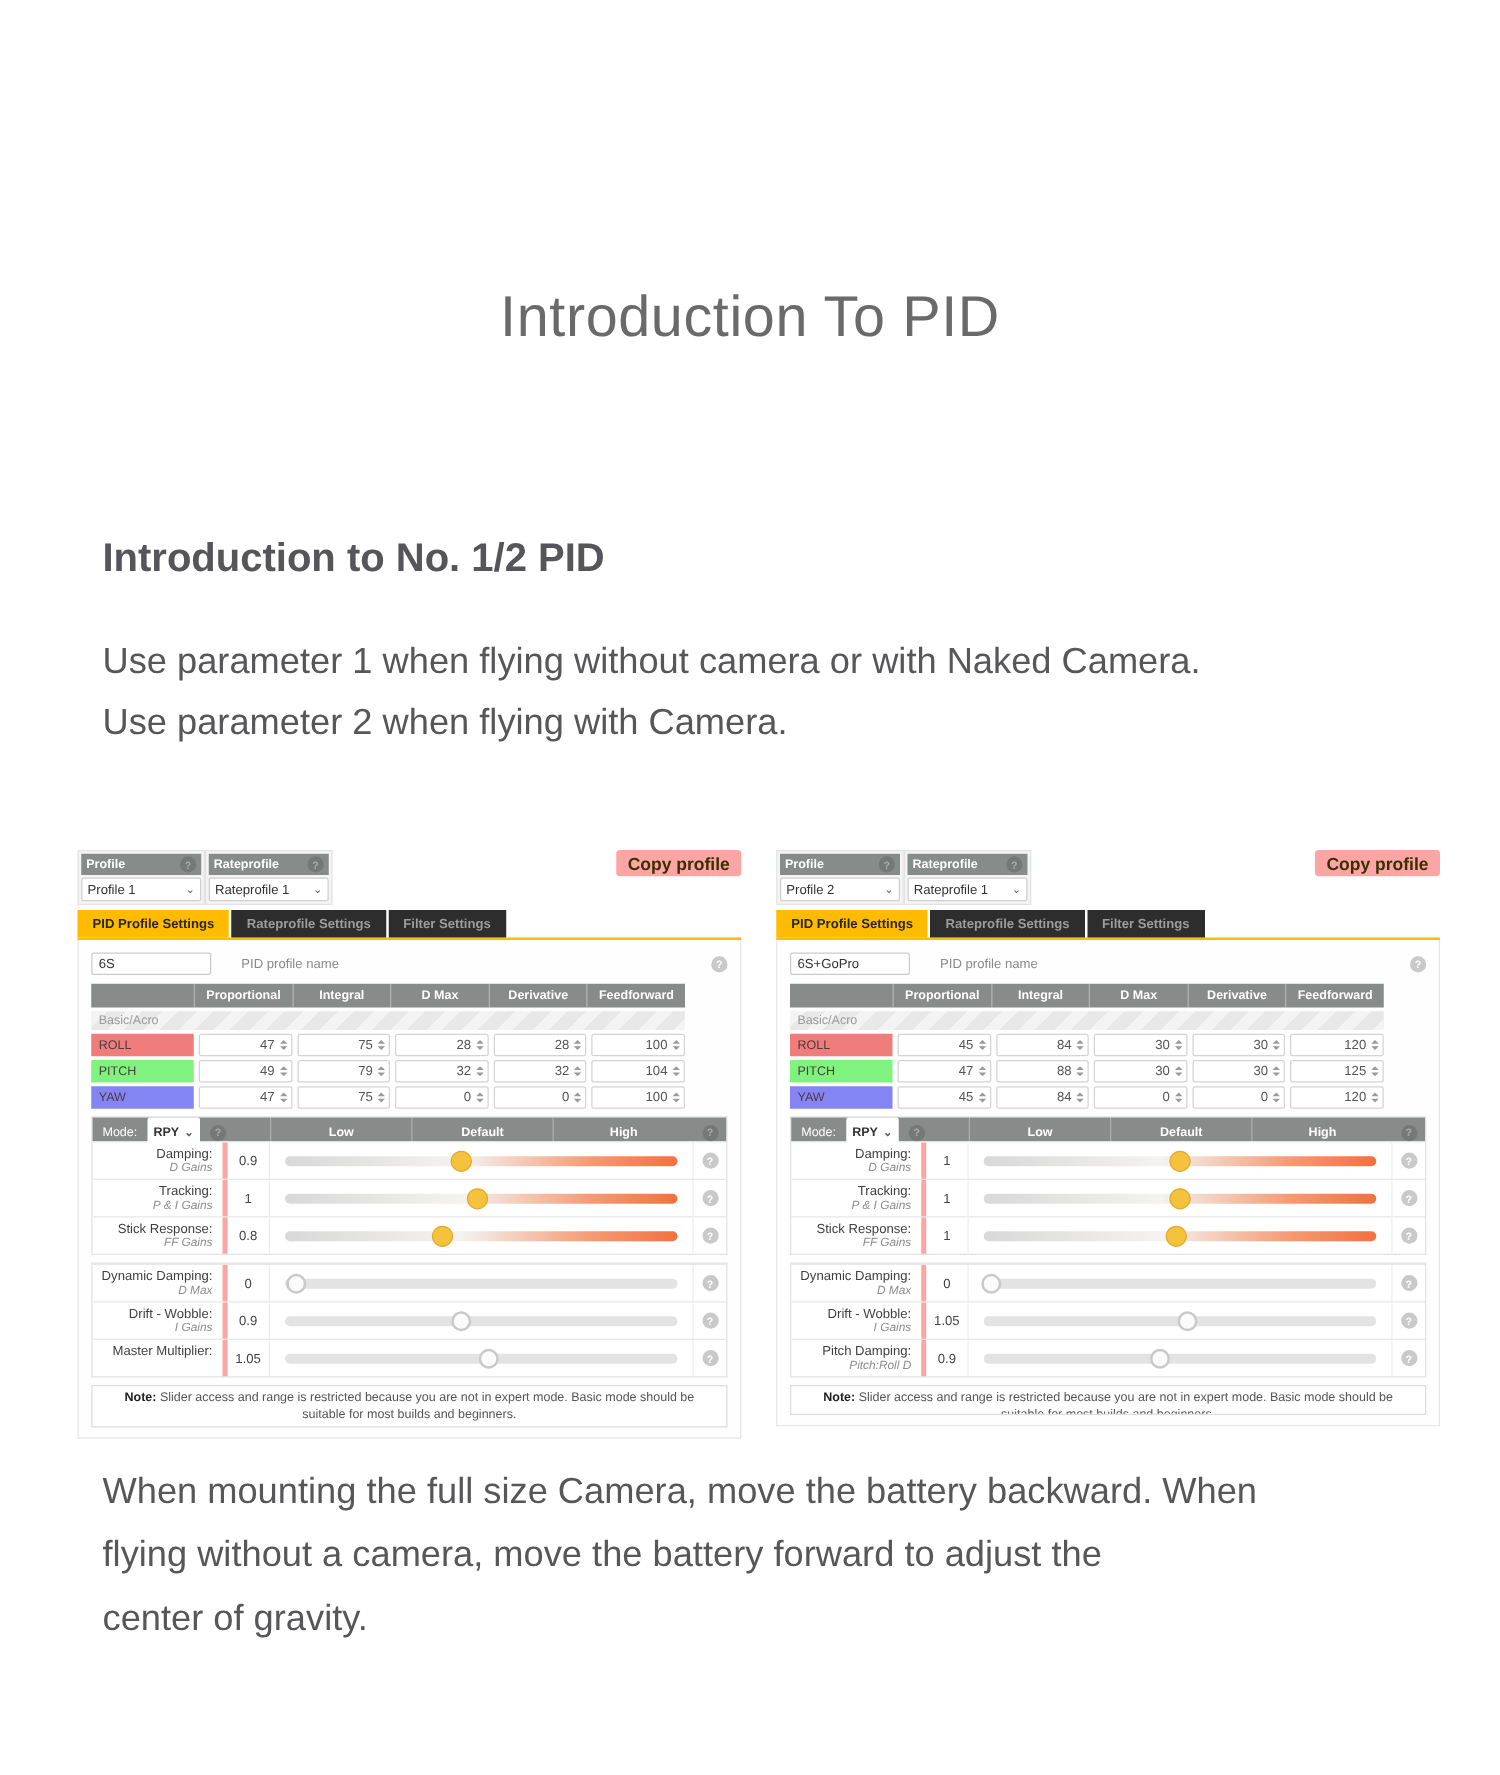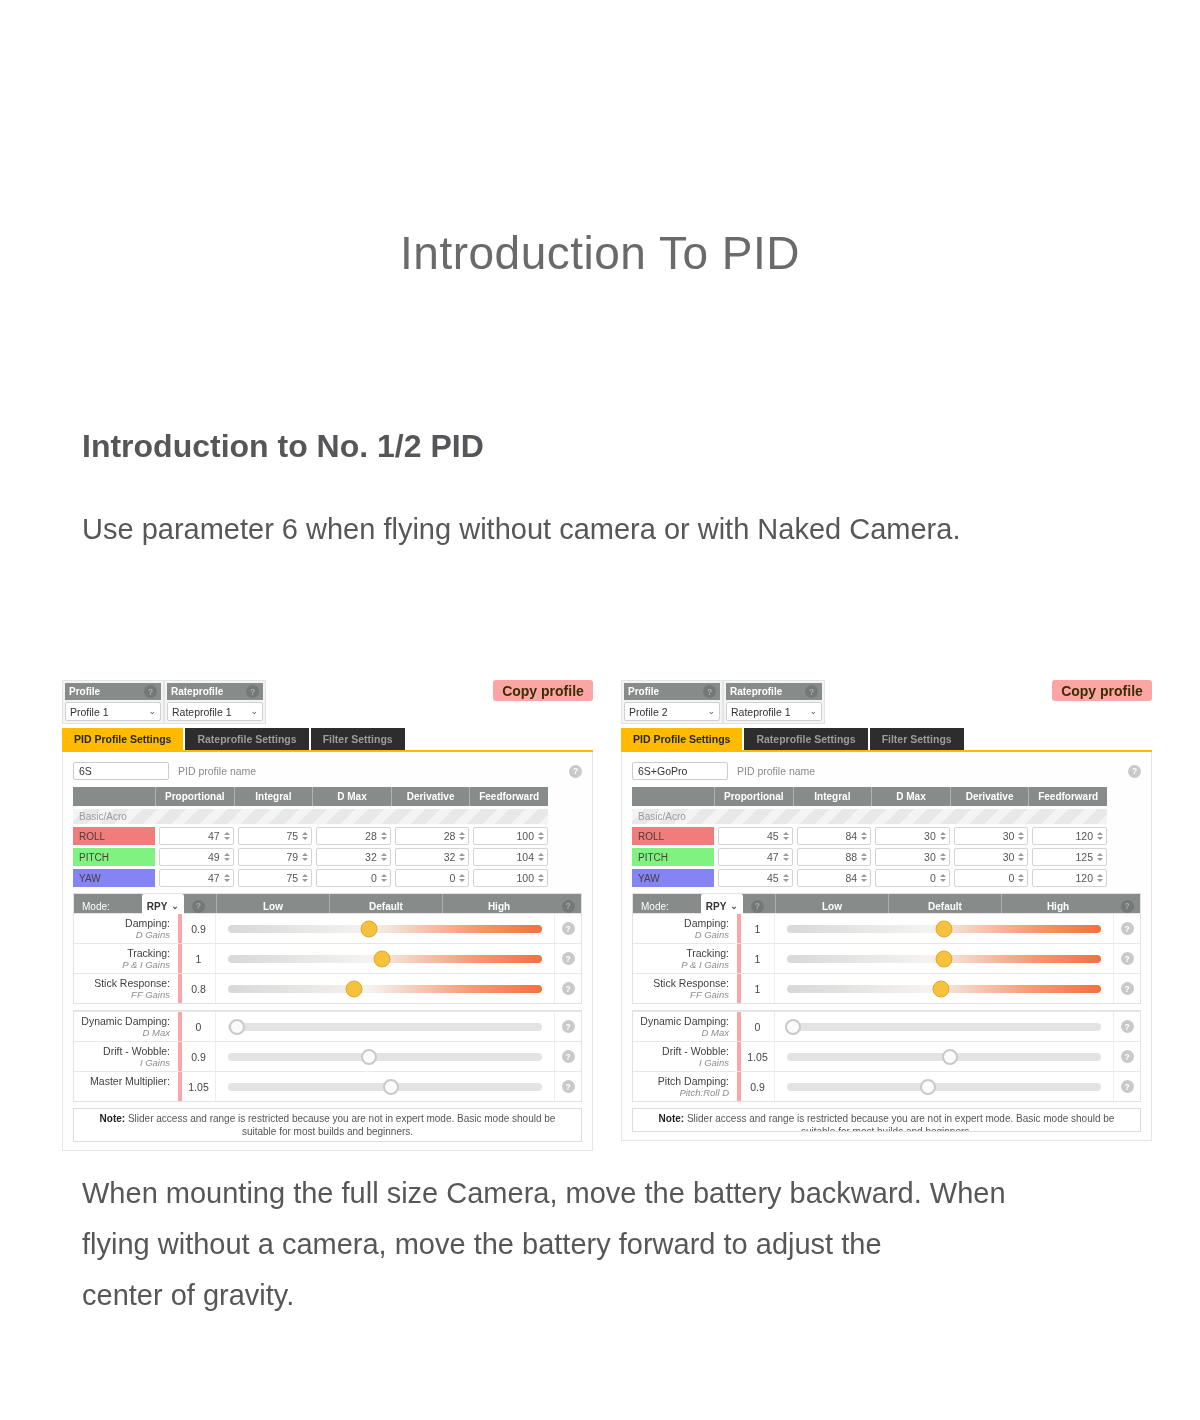--- a/index.html
+++ b/index.html
@@ -36,21 +36,21 @@
   .qmark.dark { background:#74807c; background:#747877; color:#a9adac; }
   .qmark.light { background:#c9c9c9; color:#fff; }
 
   .tabs { display:flex; border-bottom:2px solid #ffbb00; }
   .tab { height:22px; display:flex; align-items:center; padding:0 12px; margin-right:2px;
     background:#2d2d2d; color:#9c9c9c; font-weight:bold; font-size:10.5px; cursor:pointer; }
   .tab.active { background:#ffbb00; color:#272727; }
 
   .content { background:#fefefe; border:1px solid #e6e6e6; border-top:none; padding:6px 10px 8px; }
 
-  .name-row { display:flex; align-items:center; gap:9px; height:26px; }
+  .name-row { display:flex; align-items:center; gap:24px; height:26px; }
   .name-row input { width:96px; height:18px; border:1px solid #ccc; border-radius:2px; padding:0 5px;
     font-family:inherit; font-size:10.5px; color:#333; }
   .name-label { color:#8a8a8a; }
   .name-row .qmark { margin-left:auto; }
 
   
   .pid-table { margin:3px 34px 2px 0; }
   .pt-head { display:grid; grid-template-columns:82px repeat(5,1fr); background:#878b8a; }
   .pt-h { color:#fff; font-weight:bold; font-size:10px; text-align:center; padding:4px 0; }
   .pt-h + .pt-h { border-left:1px solid rgba(255,255,255,.35); }
@@ -65,21 +65,21 @@
   .spin { display:flex; flex-direction:column; gap:2px; }
   .spin i { display:block; width:0; height:0; border-left:3px solid transparent; border-right:3px solid transparent; }
   .spin .up { border-bottom:3px solid #9a9a9a; }
   .spin .dn { border-top:3px solid #9a9a9a; }
 
   
   .slider-group { border:1px solid #e2e2e2; margin-top:6px; background:#fff; }
   .sg-head { display:grid; grid-template-columns:142px 1fr 26px; background:#878b8a; height:19px; align-items:center; }
   .sg-head-left { display:flex; align-items:center; gap:8px; padding:0 4px 0 8px; color:#fff; font-size:10px; }
   .mode-select { background:#fff; border-radius:2px; height:15px; display:flex; align-items:center; gap:4px;
-    padding:12px 5px; color:#333; font-weight:bold; cursor:pointer;margin-left:24px; }
+    padding:12px 5px; color:#333; font-weight:bold; cursor:pointer; }
   .sg-cols { display:grid; grid-template-columns:repeat(3,1fr); height:100%; align-items:center; }
   .sg-col { text-align:center; color:#fff; font-weight:bold; font-size:10px; border-left:1px solid rgba(255,255,255,.3);
     height:100%; display:flex; align-items:center; justify-content:center; }
   .sg-help { display:flex; justify-content:center; }
 
   .srow { display:grid; grid-template-columns:108px 34px 1fr 26px; height:30px; border-top:1px solid #e8e8e8; }
   .slabel { text-align:right; padding:3px 8px 0 0; border-right:4px solid #fca5a5; }
   .slabel .l1 { font-size:10.5px; color:#3f3f3f; }
   .slabel .l2 { font-size:9.5px; color:#8d8d8d; font-style:italic; }
   .sval { display:flex; align-items:center; justify-content:center; color:#444; border-right:1px solid #eee; }
@@ -98,21 +98,22 @@
   .note.clipped { max-height:24px; overflow:hidden; }
 </style>
 </head>
 <body>
 
 <h1 class="page-title">Introduction To PID</h1>
 
 <h2 class="section-heading">Introduction to No. 1/2 PID</h2>
 
 <div class="intro">
-  <span class="tline">Use parameter 6 when flying without camera or with Naked Camera.</span>
+  <span class="tline">Use parameter 1 when flying without camera or with Naked Camera.</span>
+  <span class="tline">Use parameter 2  when flying with Camera.</span>
 </div>
 
 <div class="panels-row" id="panels-row">
   <div class="panel">
 
     <div class="topbar">
       <div class="profile-widget">
         <div class="pw-head">
           <span>Profile</span>
           <span class="qmark dark">?</span>

